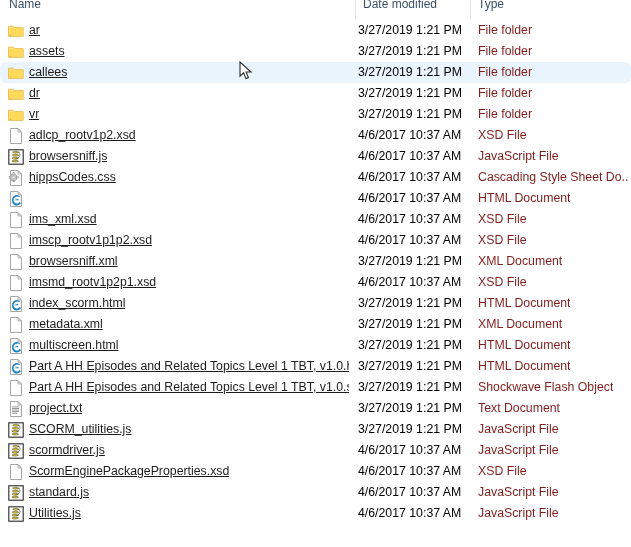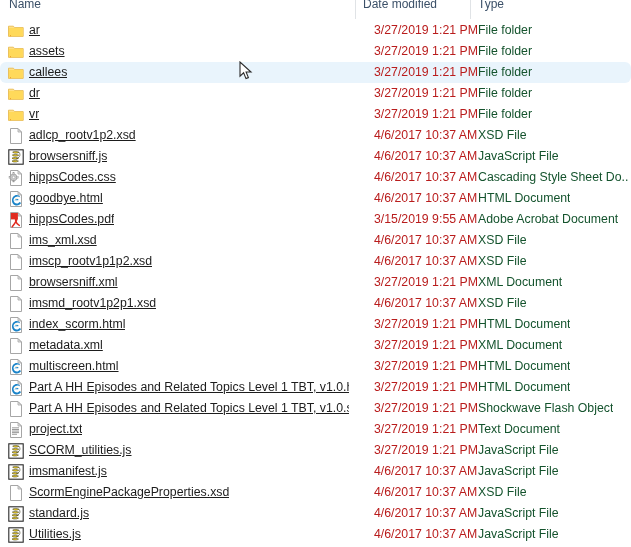--- a/index.html
+++ b/index.html
@@ -34,22 +34,22 @@
     position:relative;height:21px;width:631px;
     display:block;
   }
   .row.selected{background:#e9f4fc;border-radius:6px;}
   .cell{
     position:absolute;top:0;height:21px;line-height:21px;
     font-size:12.3px;white-space:nowrap;overflow:hidden;
   }
   .c-icon{left:8px;width:18px;height:21px;}
   .c-name{left:29px;max-width:320px;color:#1d1d1d;text-decoration:underline;}
-  .c-date{left:374px;max-width:112px;color:#b91c1c;}
-  .c-type{left:478px;max-width:150px;color:#14532d;}
+  .c-date{left:358px;max-width:112px;color:#000000;}
+  .c-type{left:478px;max-width:150px;color:#7f1d1d;}
 
   
   .ico{position:absolute;left:0;top:3px;width:16px;height:16px;display:block;}
   .ico svg{display:block;width:16px;height:16px;}
 
   
   .cursor{position:absolute;left:239px;top:61px;width:14px;height:20px;pointer-events:none;}
 </style>
 </head>
 <body>
@@ -196,38 +196,22 @@
             <svg viewBox="0 0 16 16">
               <path d="M2.5,0.5 L10.0,0.5 L13.5,4.0 L13.5,15.5 L2.5,15.5 Z" fill="#ffffff" stroke="#a6a6a6" stroke-width="1"></path>
               <path d="M10,0.7 L10,4 L13.3,4 Z" fill="#e3e3e3" stroke="#a6a6a6" stroke-width="0.8"></path>
               <g transform="translate(1.0,2.0)">
                 <path d="M3.0,7.4 C3.0,4.3 5.2,2.0 7.6,2.0 C9.6,2.0 10.9,3.2 11.3,4.6 C9.9,3.4 8.0,3.3 6.6,4.1 C5.0,5.0 4.3,6.7 4.4,8.3 C5.7,6.7 7.6,5.9 9.3,6.1 L9.3,7.3 L4.6,7.3 C4.8,9.3 6.2,10.6 7.9,10.6 C9.1,10.6 10.0,10.0 10.6,9.1 L12.1,9.9 C11.2,11.4 9.7,12.4 7.7,12.4 C5.0,12.4 3.0,10.2 3.0,7.4 Z" fill="#1b84c9"></path>
                 <path d="M5.9,5.6 C6.8,5.0 8.0,5.0 8.9,5.6 L5.0,5.6 Z" fill="#f2c230"></path>
               </g>
             </svg>
           </span>
         </div>
-        <div class="cell c-name">goodbye.html</div>
         <div class="cell c-date">4/6/2017 10:37 AM</div>
         <div class="cell c-type">HTML Document</div>
-      </div>
-      <div class="row">
-        <div class="cell c-icon">
-          <span class="ico">
-            <svg viewBox="0 0 16 16">
-              <path d="M2.5,0.5 L10.0,0.5 L13.5,4.0 L13.5,15.5 L2.5,15.5 Z" fill="#ffffff" stroke="#a6a6a6" stroke-width="1"></path>
-              <path d="M10,0.7 L10,4 L13.3,4 Z" fill="#e3e3e3" stroke="#a6a6a6" stroke-width="0.8"></path>
-              <rect x="2.9" y="1.0" width="7.0" height="6.4" fill="#e02b20"></rect>
-              <path d="M4.2,14.8 C5.6,13.0 7.4,10.6 8.4,8.6 C9.0,7.4 8.9,6.6 8.3,6.5 C7.7,6.4 7.4,7.2 7.7,8.6 C8.1,10.4 9.6,12.6 11.3,13.4" fill="none" stroke="#e02b20" stroke-width="1.5" stroke-linecap="round"></path>
-            </svg>
-          </span>
-        </div>
-        <div class="cell c-name">hippsCodes.pdf</div>
-        <div class="cell c-date">3/15/2019 9:55 AM</div>
-        <div class="cell c-type">Adobe Acrobat Document</div>
       </div>
       <div class="row">
         <div class="cell c-icon">
           <span class="ico">
             <svg viewBox="0 0 16 16">
               <path d="M2.5,0.5 L10.0,0.5 L13.5,4.0 L13.5,15.5 L2.5,15.5 Z" fill="#ffffff" stroke="#a6a6a6" stroke-width="1"></path>
               <path d="M10,0.7 L10,4 L13.3,4 Z" fill="#e3e3e3" stroke="#a6a6a6" stroke-width="0.8"></path>
             </svg>
           </span>
         </div>
@@ -398,21 +382,21 @@
               <g fill="#f2d024" stroke="#3a3a1a" stroke-width="0.55" stroke-linejoin="round">
                 <path d="M4.6,3.0 C6.6,2.1 9.3,2.2 11.0,3.2 C9.8,4.0 8.2,4.3 6.6,4.1 C5.6,4.0 4.9,3.6 4.6,3.0 Z"></path>
                 <path d="M4.3,6.0 C6.4,5.1 9.1,5.2 10.8,6.2 C9.6,7.0 8.0,7.3 6.4,7.1 C5.4,7.0 4.6,6.6 4.3,6.0 Z"></path>
                 <path d="M4.0,9.0 C6.1,8.1 8.8,8.2 10.5,9.2 C9.3,10.0 7.7,10.3 6.1,10.1 C5.1,10.0 4.3,9.6 4.0,9.0 Z"></path>
                 <path d="M4.0,11.9 C6.1,11.0 8.8,11.1 10.5,12.1 C9.3,12.9 7.7,13.2 6.1,13.0 C5.1,12.9 4.3,12.5 4.0,11.9 Z"></path>
               </g>
               <path d="M11.0,3.2 C12.1,4.6 12.2,6.3 11.4,7.6 C10.6,8.9 9.3,9.6 8.2,10.0" fill="none" stroke="#3a3a1a" stroke-width="0.6"></path>
             </svg>
           </span>
         </div>
-        <div class="cell c-name">imsmanifest.js</div>
+        <div class="cell c-name">scormdriver.js</div>
         <div class="cell c-date">4/6/2017 10:37 AM</div>
         <div class="cell c-type">JavaScript File</div>
       </div>
       <div class="row">
         <div class="cell c-icon">
           <span class="ico">
             <svg viewBox="0 0 16 16">
               <path d="M2.5,0.5 L10.0,0.5 L13.5,4.0 L13.5,15.5 L2.5,15.5 Z" fill="#ffffff" stroke="#a6a6a6" stroke-width="1"></path>
               <path d="M10,0.7 L10,4 L13.3,4 Z" fill="#e3e3e3" stroke="#a6a6a6" stroke-width="0.8"></path>
             </svg>

